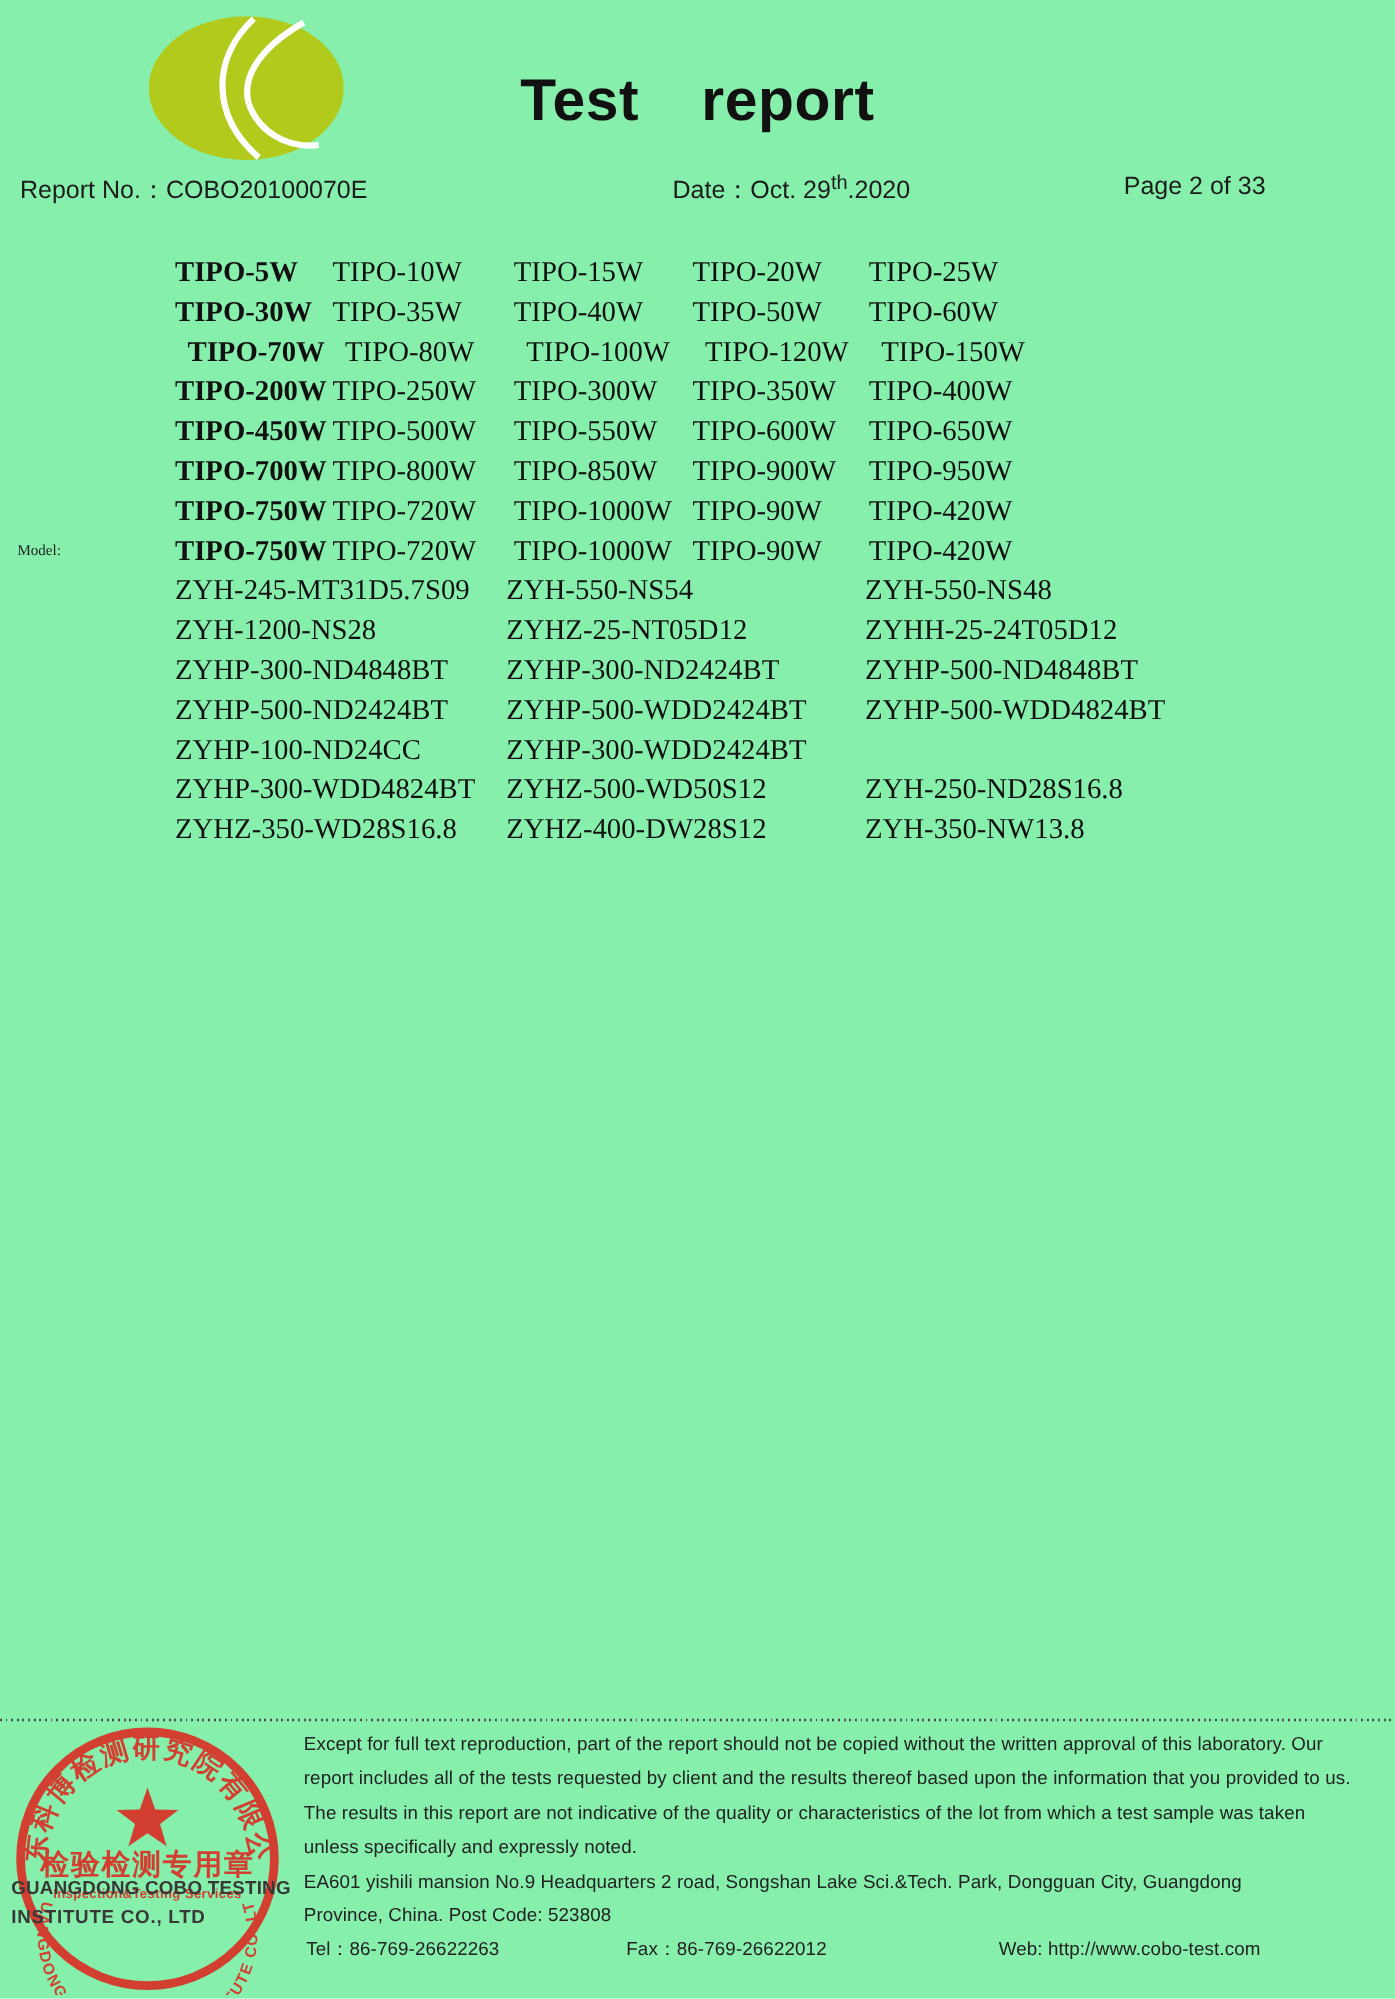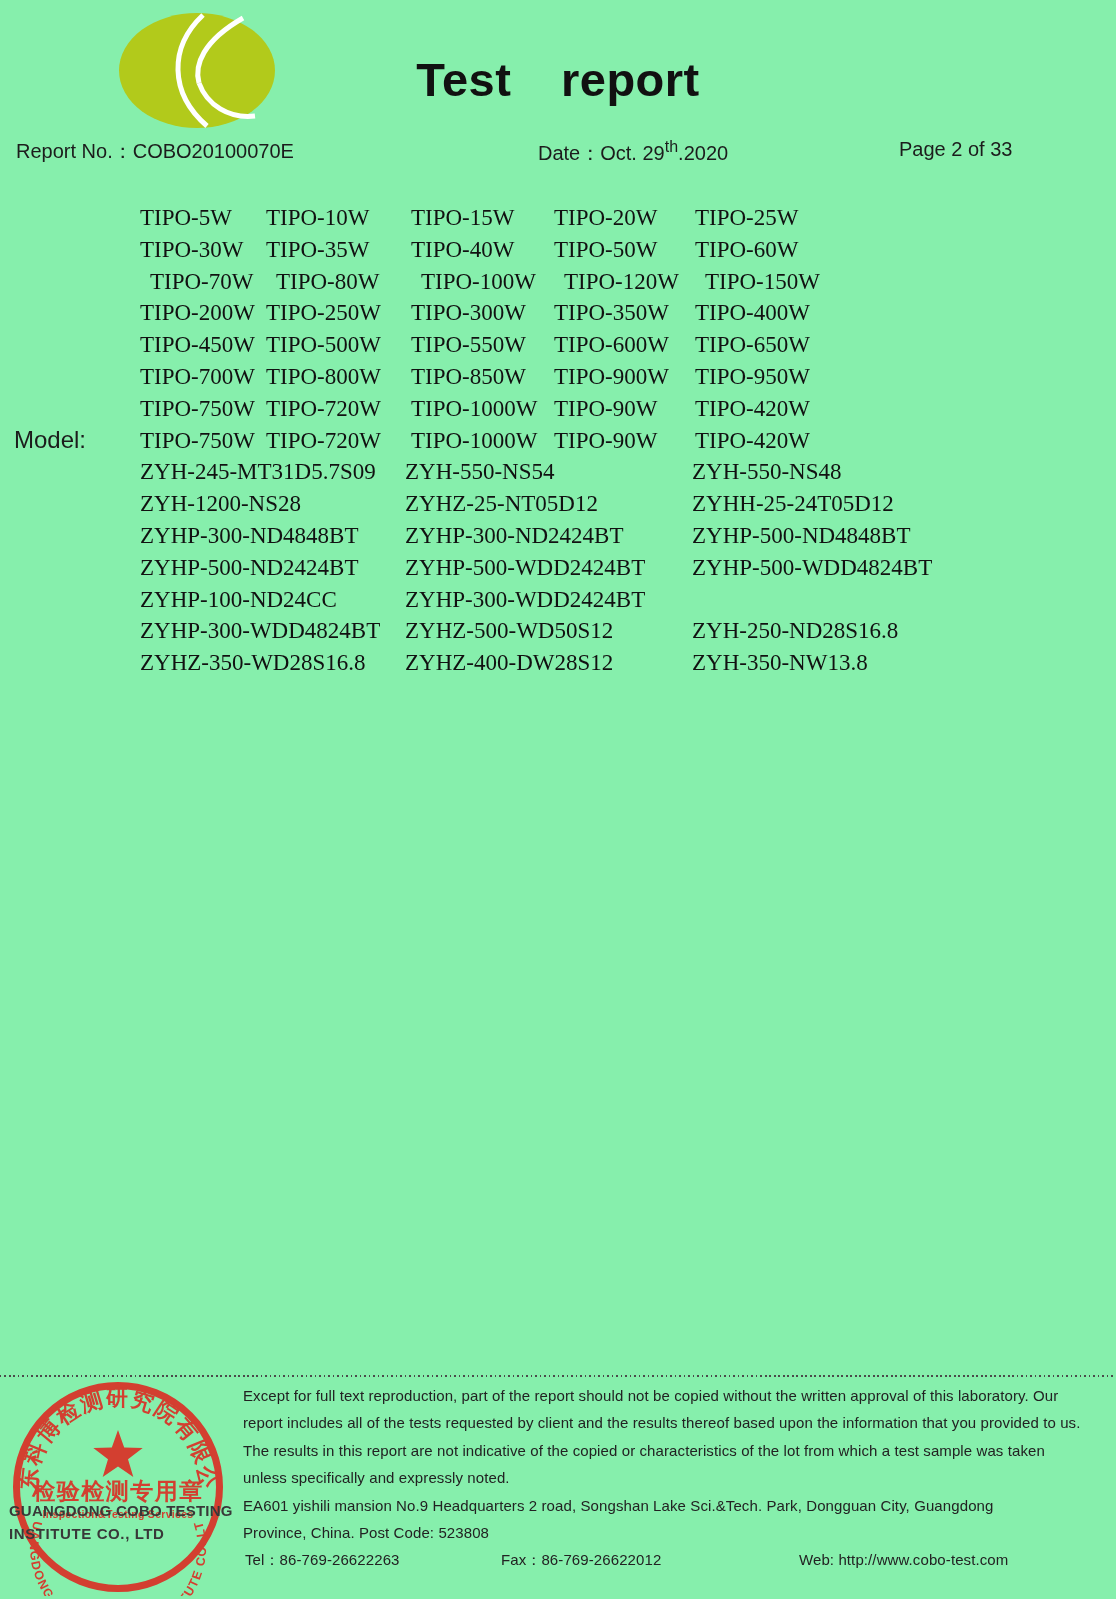--- a/index.html
+++ b/index.html
@@ -20,29 +20,29 @@
     font-size:47px;font-weight:700;letter-spacing:0.5px;word-spacing:36px;
     color:#111;white-space:pre;
   }
   .info-item{position:absolute;top:138px;font-size:20px;color:#1c1c1c;white-space:nowrap;}
   .info-report{left:16px;}
   .info-date{left:538px;}
   .info-page{left:899px;}
   .info-date sup{font-size:16px;}
   
   .model-label{
-    position:absolute;left:14px;top:424px;font-size:24px;line-height:32px;color:#1c1c1c;
+    position:absolute;left:14px;top:424px;font-size:12px;line-height:32px;color:#1c1c1c;font-family:Liberation Serif, serif;
   }
   .model-grid{
     position:absolute;left:140px;top:202px;
     font-family:"Liberation Serif", serif;
     font-size:23px;color:#111;
   }
   .m-row{display:flex;height:31.8px;line-height:31.8px;white-space:nowrap;}
-  .t-c1{width:126px;} .t-c2{width:145px;} .t-c3{width:143px;} .t-c4{width:141px;} .t-c5{width:130px;}
+  .t-c1{width:126px;font-weight:bold;} .t-c2{width:145px;} .t-c3{width:143px;} .t-c4{width:141px;} .t-c5{width:130px;}
   .z-c1{width:265px;} .z-c2{width:287px;} .z-c3{width:280px;}
   .indent{padding-left:10px;}
   
   .dotted-line{
     position:absolute;left:0;top:1375px;width:1116px;height:2px;
     background-image:repeating-linear-gradient(90deg,#4a4a4a 0 1.5px,transparent 1.5px 4.5px);
     z-index:1;
   }
   .footer-text{
     position:absolute;left:243px;top:1382px;width:852px;
@@ -179,21 +179,21 @@
         <span class="z-c2">ZYHZ-400-DW28S12</span>
         <span class="z-c3">ZYH-350-NW13.8</span>
     </div>
   </div>
 
   <div class="dotted-line"></div>
 
   <div class="footer-text">
     <div class="line">Except for full text reproduction, part of the report should not be copied without the written approval of this laboratory. Our</div>
     <div class="line">report includes all of the tests requested by client and the results thereof based upon the information that you provided to us.</div>
-    <div class="line">The results in this report are not indicative of the copied or characteristics of the lot from which a test sample was taken</div>
+    <div class="line">The results in this report are not indicative of the quality or characteristics of the lot from which a test sample was taken</div>
     <div class="line">unless specifically and expressly noted.</div>
     <div class="line">EA601 yishili mansion No.9 Headquarters 2 road, Songshan Lake Sci.&amp;Tech. Park, Dongguan City, Guangdong</div>
     <div class="line">Province, China. Post Code: 523808</div>
     <div class="contact-line">
       <span class="contact-tel">Tel：86-769-26622263</span>
       <span class="contact-fax">Fax：86-769-26622012</span>
       <span class="contact-web">Web: http://www.cobo-test.com</span>
     </div>
   </div>
 

